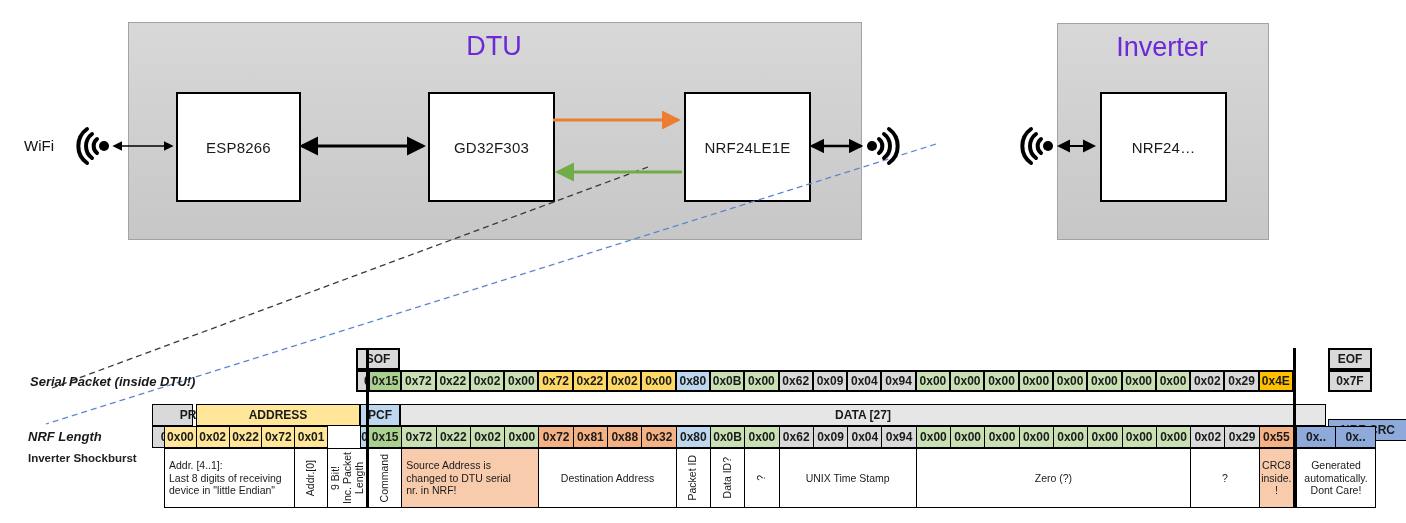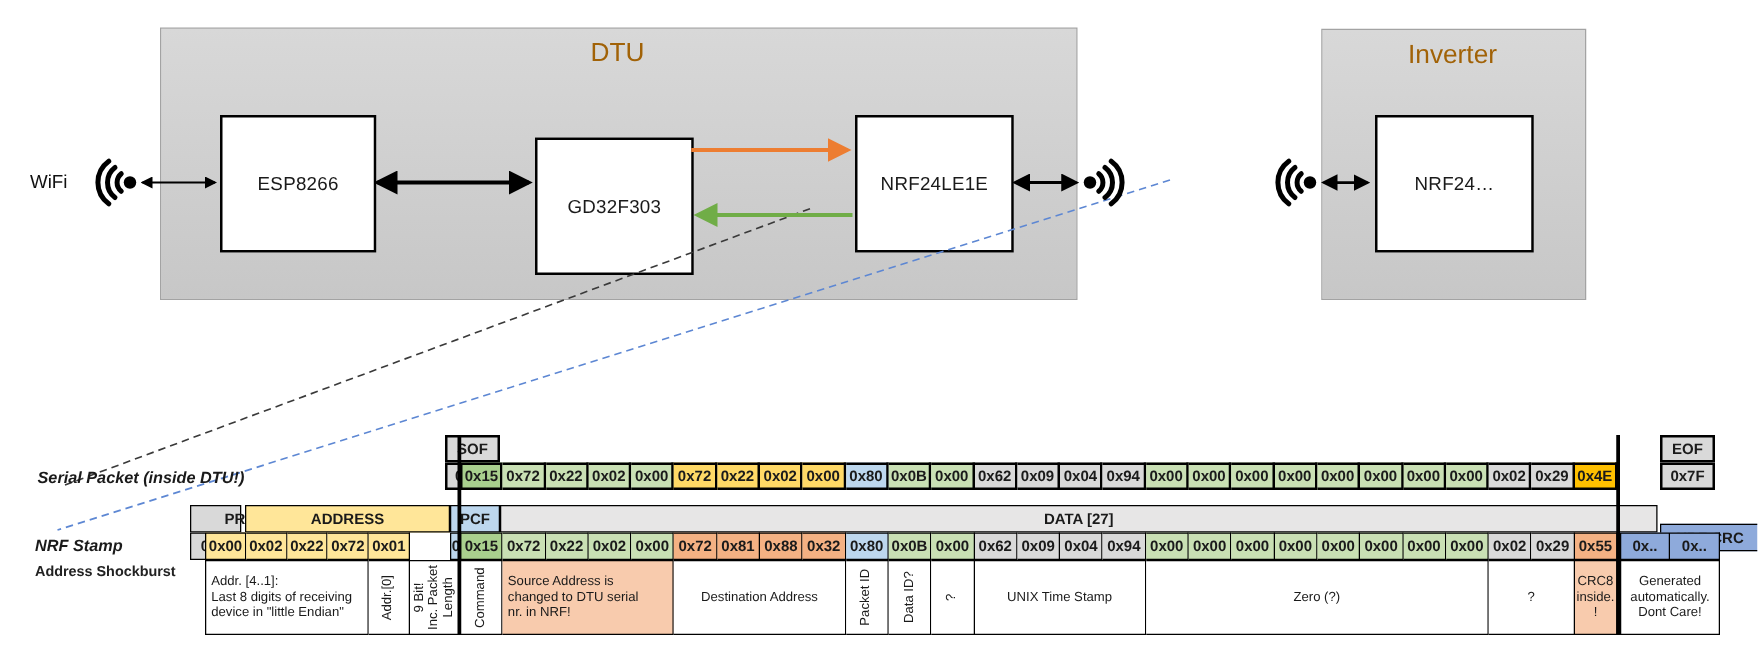--- a/index.html
+++ b/index.html
@@ -2,21 +2,21 @@
 <html><head>
 <meta charset="utf-8">
 <style>
   html,body{margin:0;padding:0;background:#fff;}
   .canvas{position:relative;width:1406px;height:523px;background:#fff;overflow:hidden;
           font-family:"Liberation Sans",sans-serif;color:#1a1a1a;}
   
   .graybox{position:absolute;background:linear-gradient(180deg,#d8d8d8,#c7c7c7);border:1px solid #a3a3a3;}
   .comp{position:absolute;background:#fff;border:2px solid #000;display:flex;align-items:center;justify-content:center;
         font-size:15px;letter-spacing:.2px;}
-  .boxtitle{position:absolute;font-size:21px;color:#a16207;text-align:center;}
+  .boxtitle{position:absolute;font-size:27px;color:#6d28d9;text-align:center;}
   .wifilabel{position:absolute;font-size:15px;color:#111;}
   .overlay{position:absolute;left:0;top:0;pointer-events:none;}
   
   .plabel{position:absolute;font-weight:bold;font-style:italic;font-size:13px;white-space:nowrap;text-align:center;}
   .sublabel{position:absolute;font-weight:bold;font-size:11.5px;color:#222;white-space:nowrap;}
   .hcell,.vcell{position:absolute;box-sizing:border-box;display:flex;align-items:center;justify-content:center;
         font-size:12px;font-weight:600;height:22px;margin-left:32px;}
   .brow{position:absolute;display:flex;}
   .bcell{box-sizing:border-box;height:22px;display:flex;align-items:center;justify-content:center;
          font-size:12px;font-weight:600;}
@@ -46,21 +46,21 @@
 <body>
 
 <div class="canvas">
 
   <div class="graybox" style="left:128px;top:22px;width:732px;height:216px;"></div>
   <div class="graybox" style="left:1057px;top:23px;width:210px;height:215px;"></div>
   <div class="boxtitle" style="left:128px;top:31px;width:732px;">DTU</div>
   <div class="boxtitle" style="left:1057px;top:32px;width:210px;">Inverter</div>
 
   <div class="comp" style="left:176px;top:92px;width:121px;height:106px;text-align:right;">ESP8266</div>
-  <div class="comp" style="left:428px;top:110px;width:123px;height:106px;">GD32F303</div>
+  <div class="comp" style="left:428px;top:92px;width:123px;height:106px;">GD32F303</div>
   <div class="comp" style="left:684px;top:92px;width:123px;height:106px;">NRF24LE1E</div>
   <div class="comp" style="left:1100px;top:92px;width:123px;height:106px;">NRF24…</div>
 
   <div class="wifilabel" style="left:24px;top:137px;">WiFi</div>
 
   <svg class="overlay" width="1406" height="523" viewBox="0 0 1406 523">
     <defs>
       <marker id="ah" markerWidth="6" markerHeight="6" refX="5" refY="3" orient="auto" markerUnits="strokeWidth">
           <path d="M0,0 L6,3 L0,6 z" fill="#000"></path>
         </marker>
@@ -135,22 +135,22 @@
       <div class="bcell th2 c-green2" style="width: 34.3px;">0x00</div>
       <div class="bcell th2 c-green2" style="width: 34.3px;">0x00</div>
       <div class="bcell th2 c-green2" style="width: 34.3px;">0x00</div>
       <div class="bcell th2 c-grey" style="width: 34.3px;">0x02</div>
       <div class="bcell th2 c-grey" style="width: 34.3px;">0x29</div>
       <div class="bcell th2 c-orange bold" style="width: 34.3px;">0x4E</div>
     </div>
   <div class="hcell hb2 c-grey" style="left:1296px;top:348px;width:44px;">EOF</div>
   <div class="vcell hb2 c-grey" style="left:1296px;top:370px;width:44px;">0x7F</div>
 
-  <div class="plabel" style="left:28px;top:429px;">NRF Stamp</div>
-  <div class="sublabel" style="left:28px;top:452px;">Address Shockburst</div>
+  <div class="plabel" style="left:28px;top:429px;">NRF Length</div>
+  <div class="sublabel" style="left:28px;top:452px;">Inverter Shockburst</div>
 
   <div class="hcell hb1 c-grey" style="left:120px;top:404px;width:25px;padding-left:39px;">PRE</div>
   <div class="hcell hb1 c-yellow" style="left:164px;top:404px;width:164px;">ADDRESS</div>
   <div class="hcell hb1 c-blue" style="left:328px;top:404px;width:40px;">PCF</div>
   <div class="hcell hb1 c-lightgrey" style="left:368px;top:404px;width:926px;">DATA [27]</div>
   <div class="hcell hb1 c-bluemid" style="left:1296px;top:419px;width:80px;">NRF CRC</div>
 
   <div class="vcell hb1 c-grey" style="left:120px;top:426px;width:44px;">0x55</div>
   <div class="brow" style="left:164px;top:426px;" id="nrf-address">
       <div class="bcell th1 first c-yellow" style="width: 32.8px;">0x00</div>

